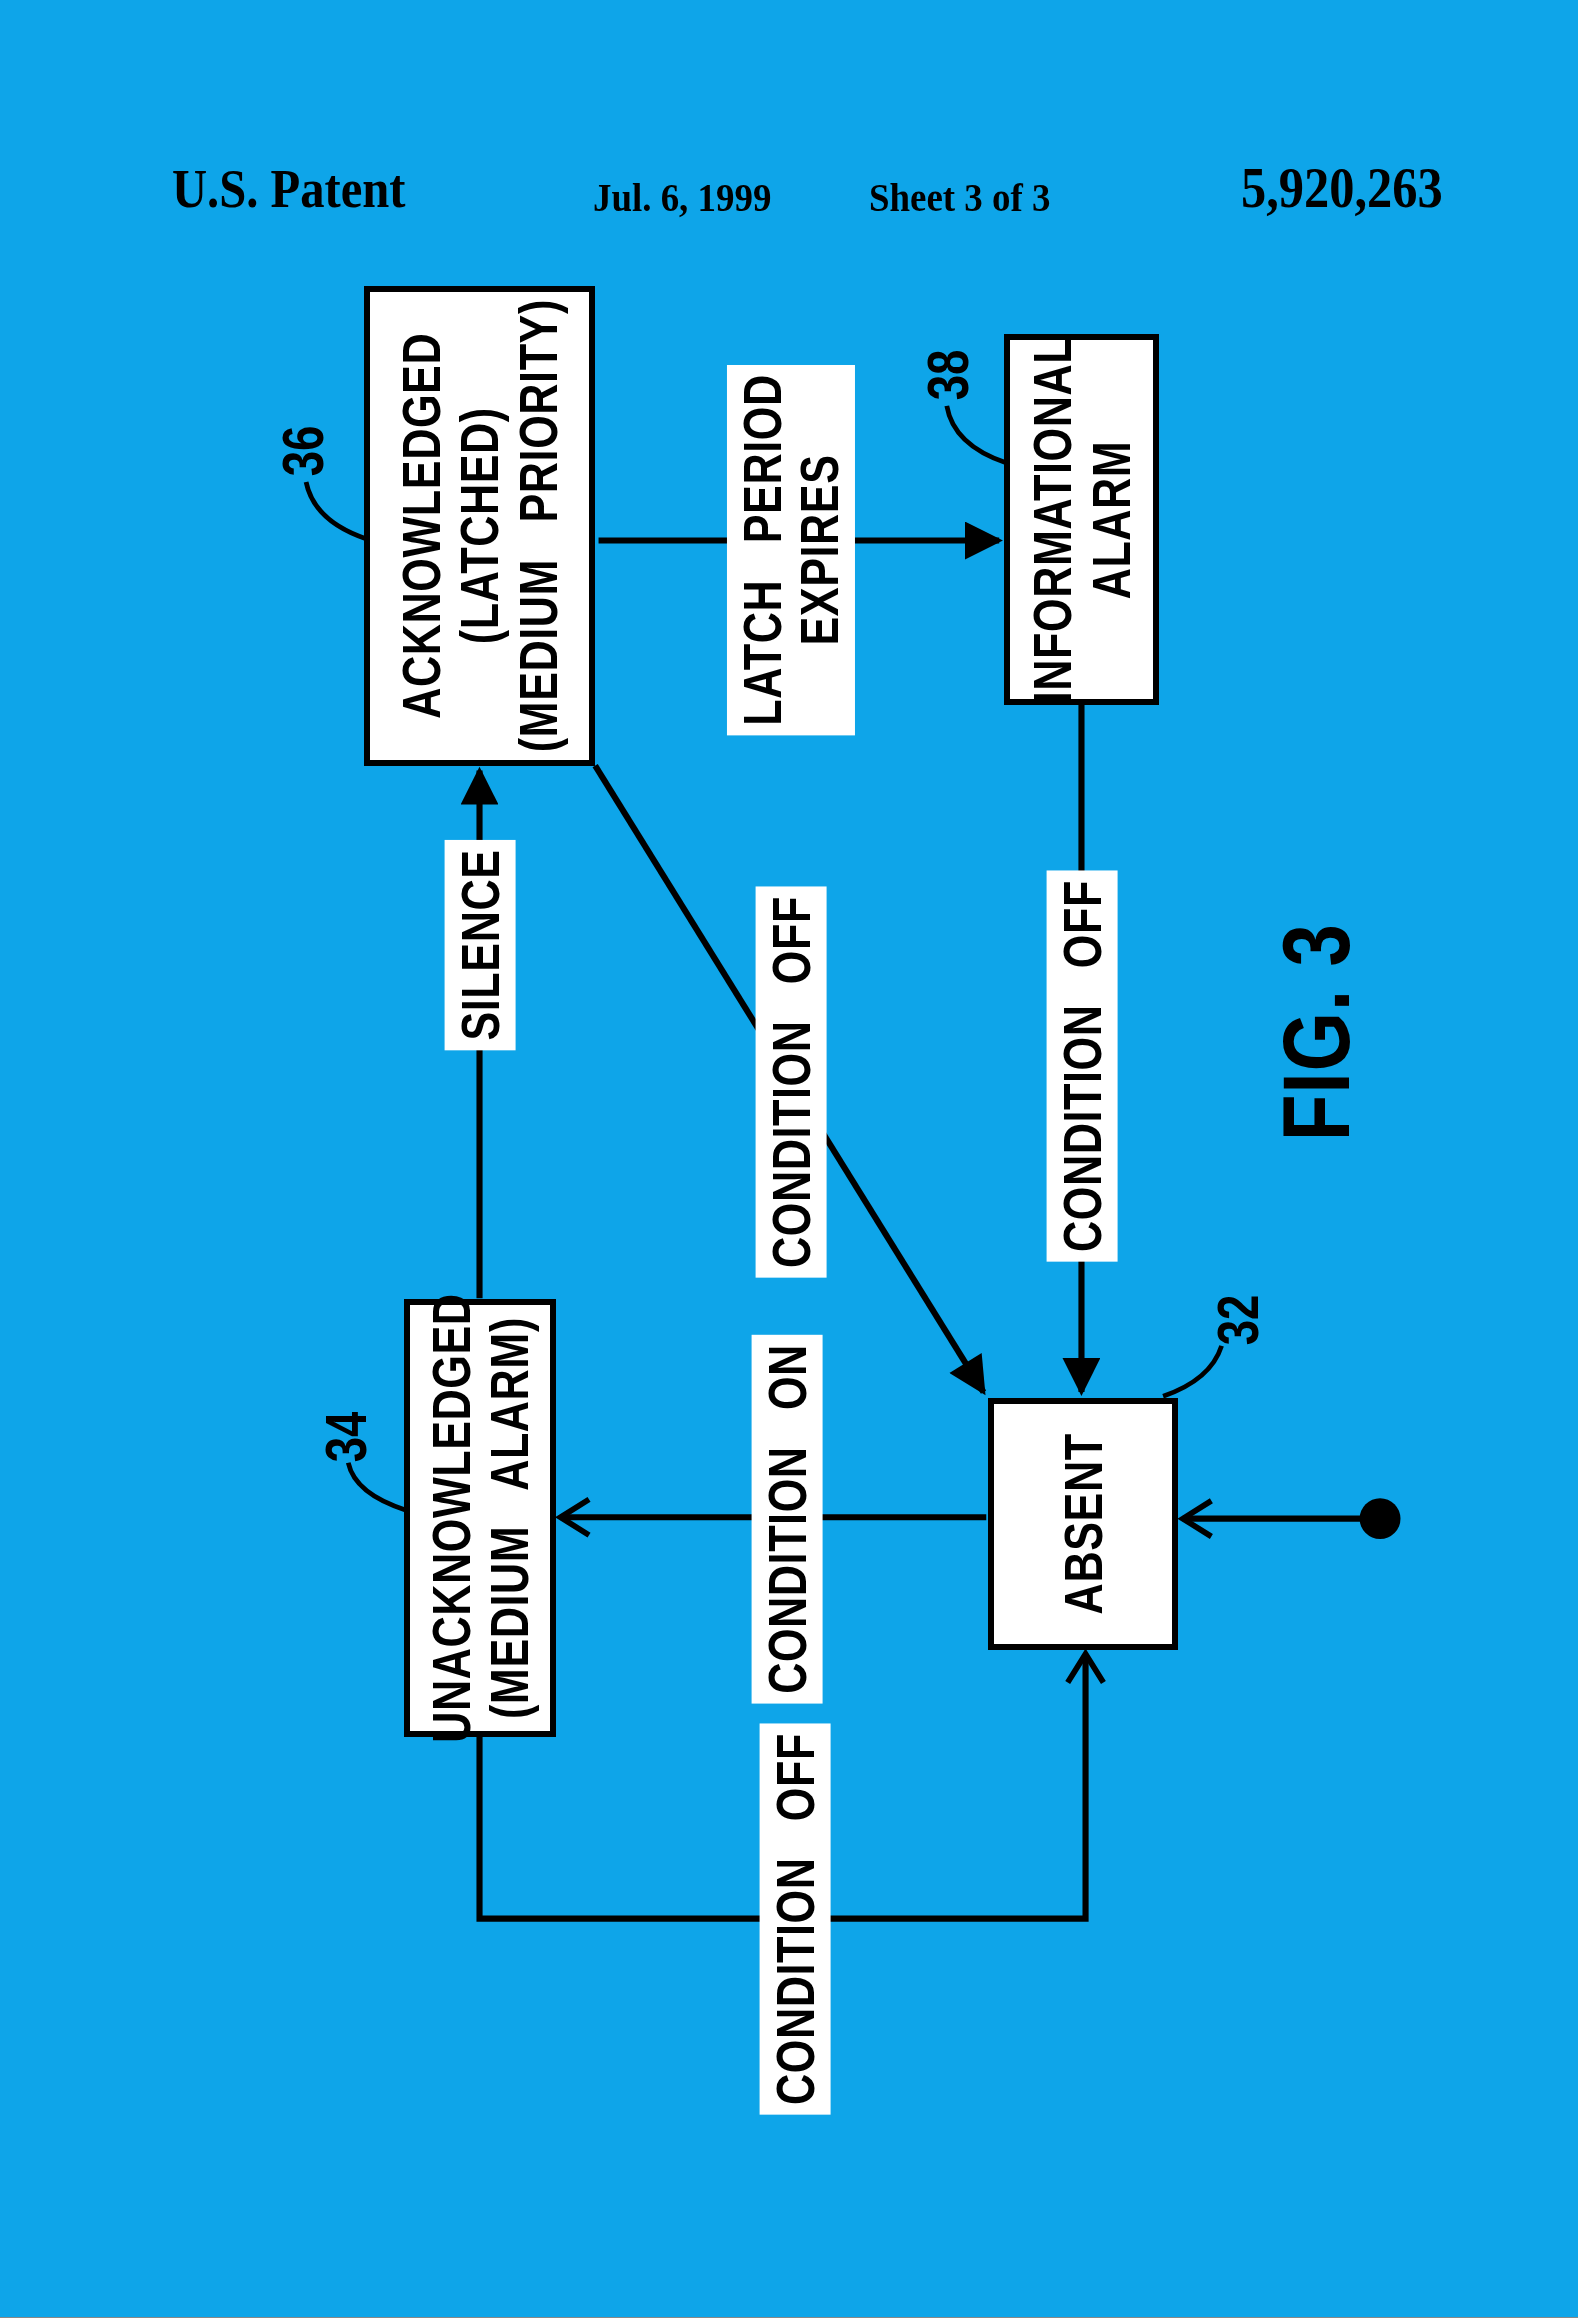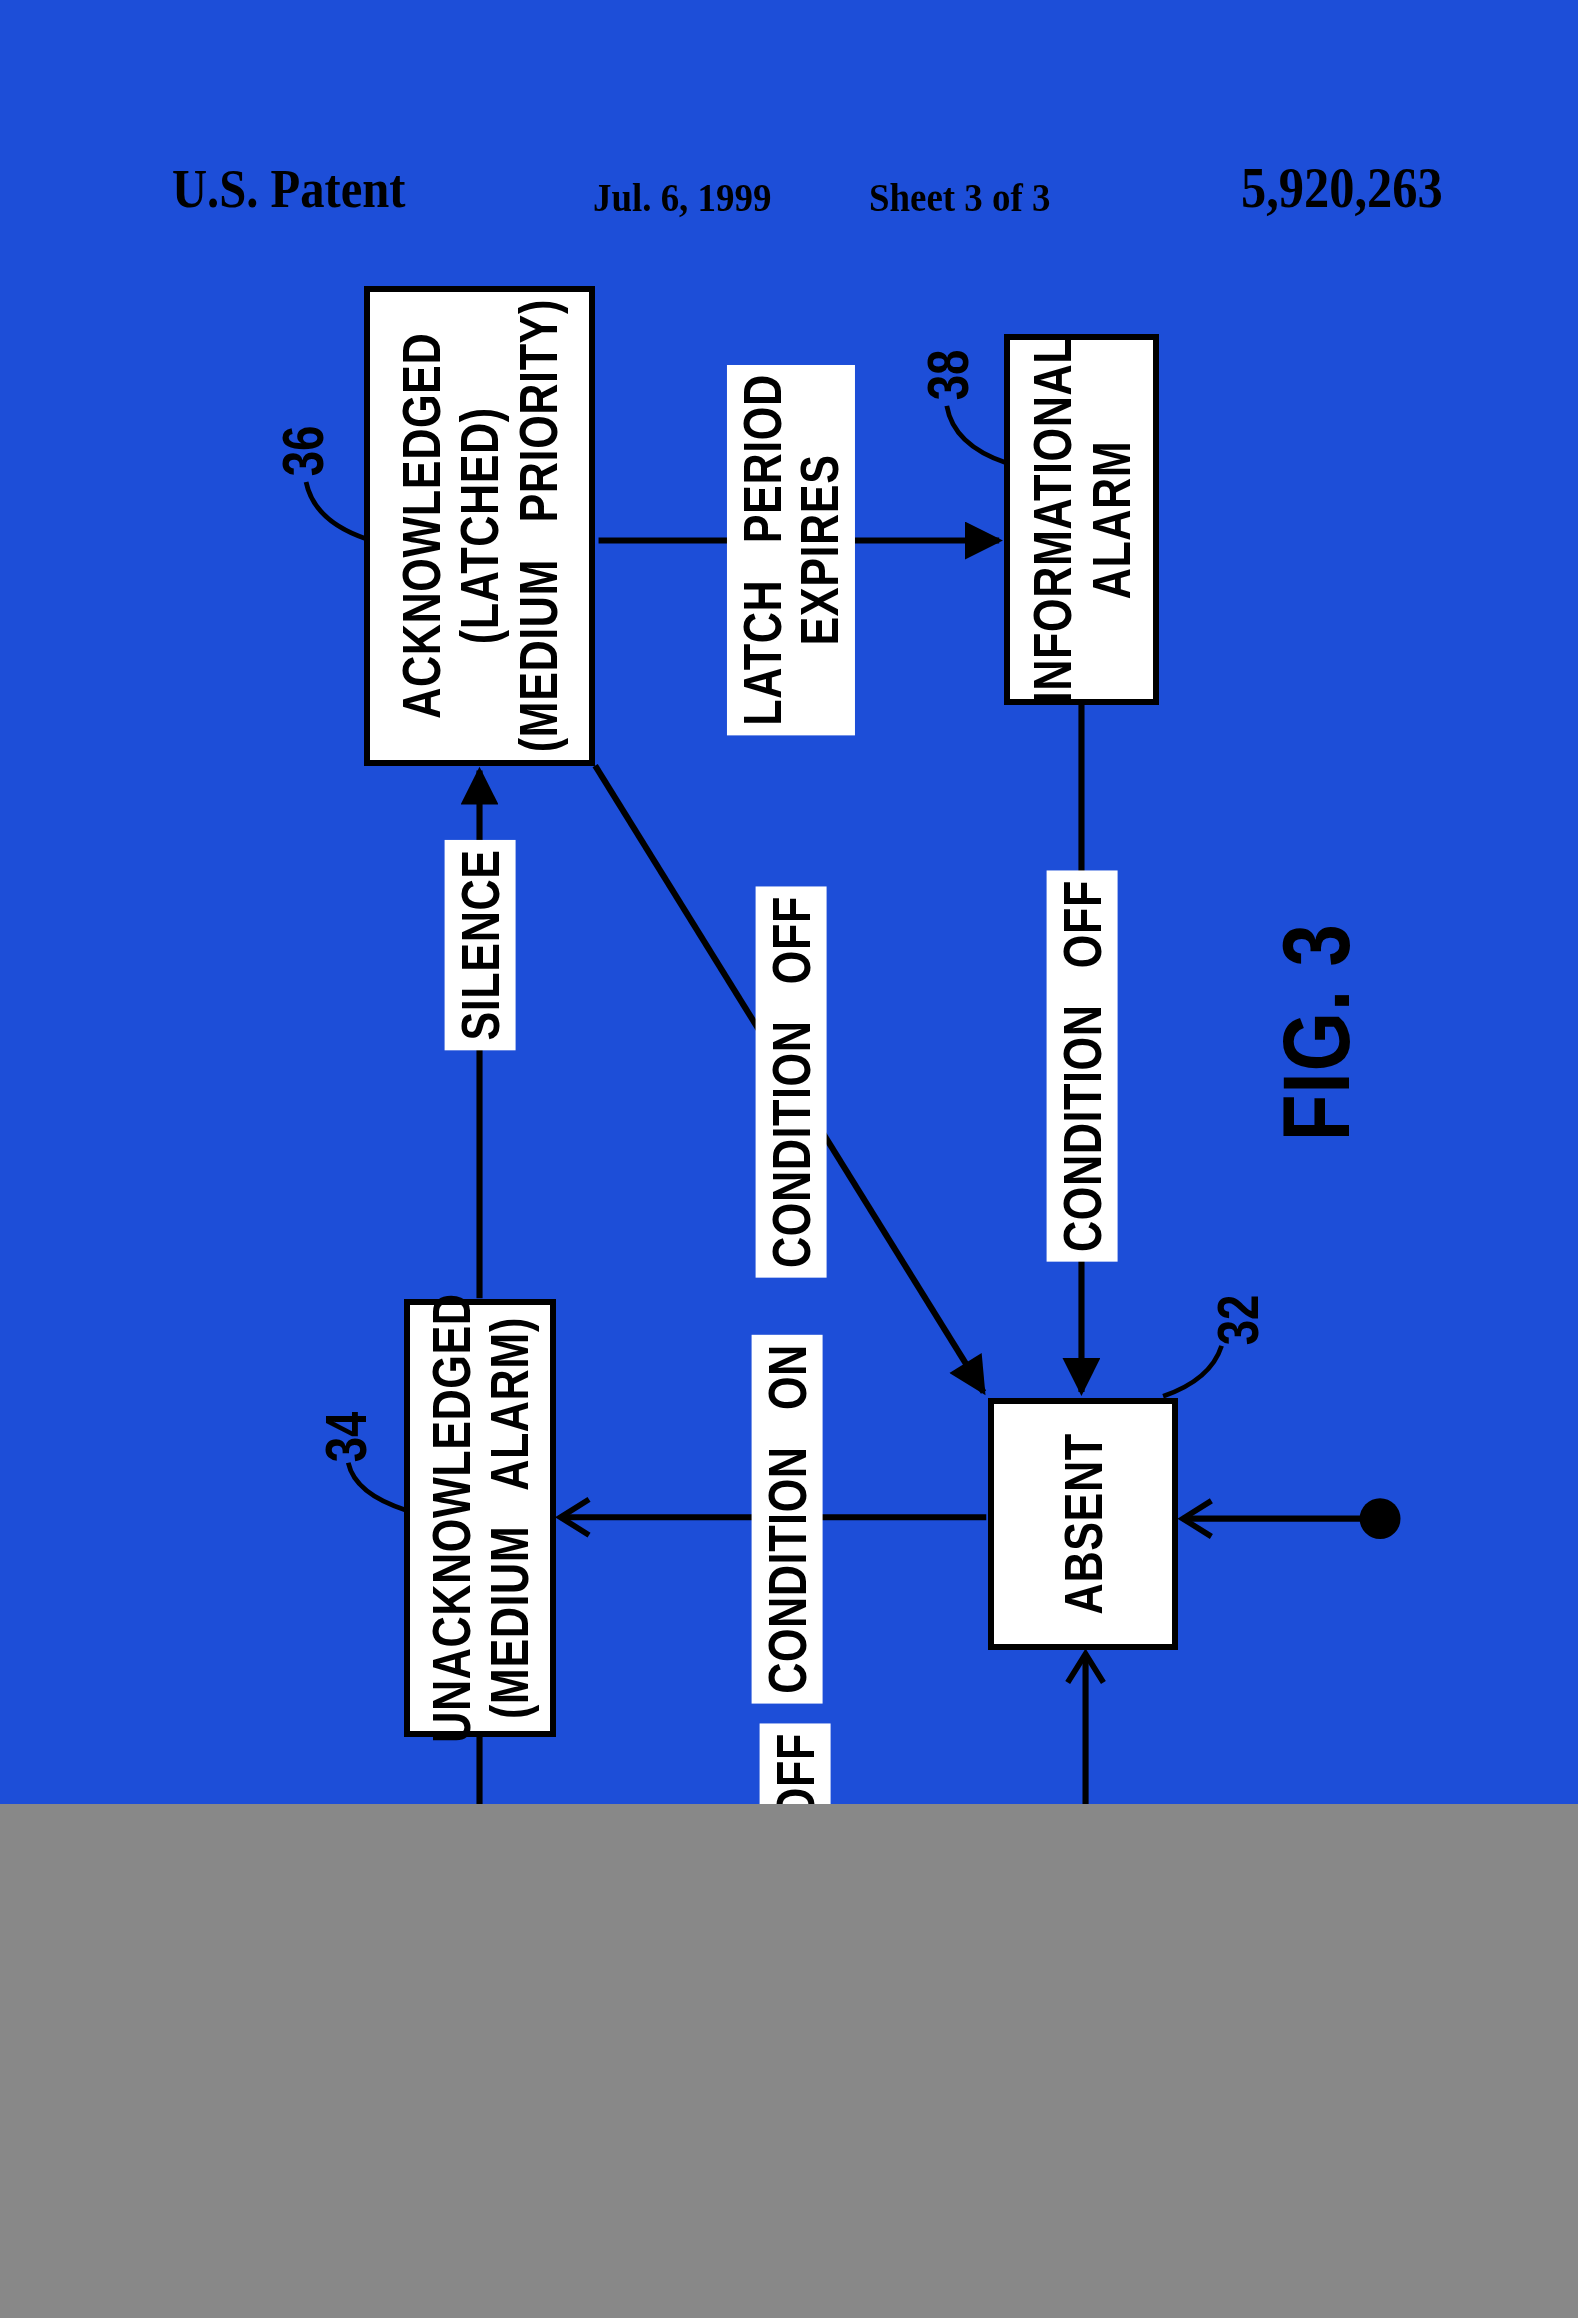--- a/index.html
+++ b/index.html
@@ -1,17 +1,17 @@
 <!DOCTYPE html>
 <html style="font-size:11px"><head>
 <meta charset="utf-8">
 <style>
   html,body{margin:0;padding:0;background:#888;}
   .page{
-    position:relative;width:1578px;height:1804px;background:#1d4ed8;
+    position:relative;width:1578px;height:2317px;background:#0ea5e9;
     overflow:hidden;color:#000;
     font-family:"Liberation Sans","DejaVu Sans",sans-serif;
   }
   
   .hdr span{
     position:absolute;white-space:nowrap;
     font-family:"Liberation Serif","DejaVu Serif",serif;font-weight:bold;
     transform:scaleX(.9);transform-origin:0 0;
   }
   .hdr-title {left:172px;top:158px;font-size:54px;}

